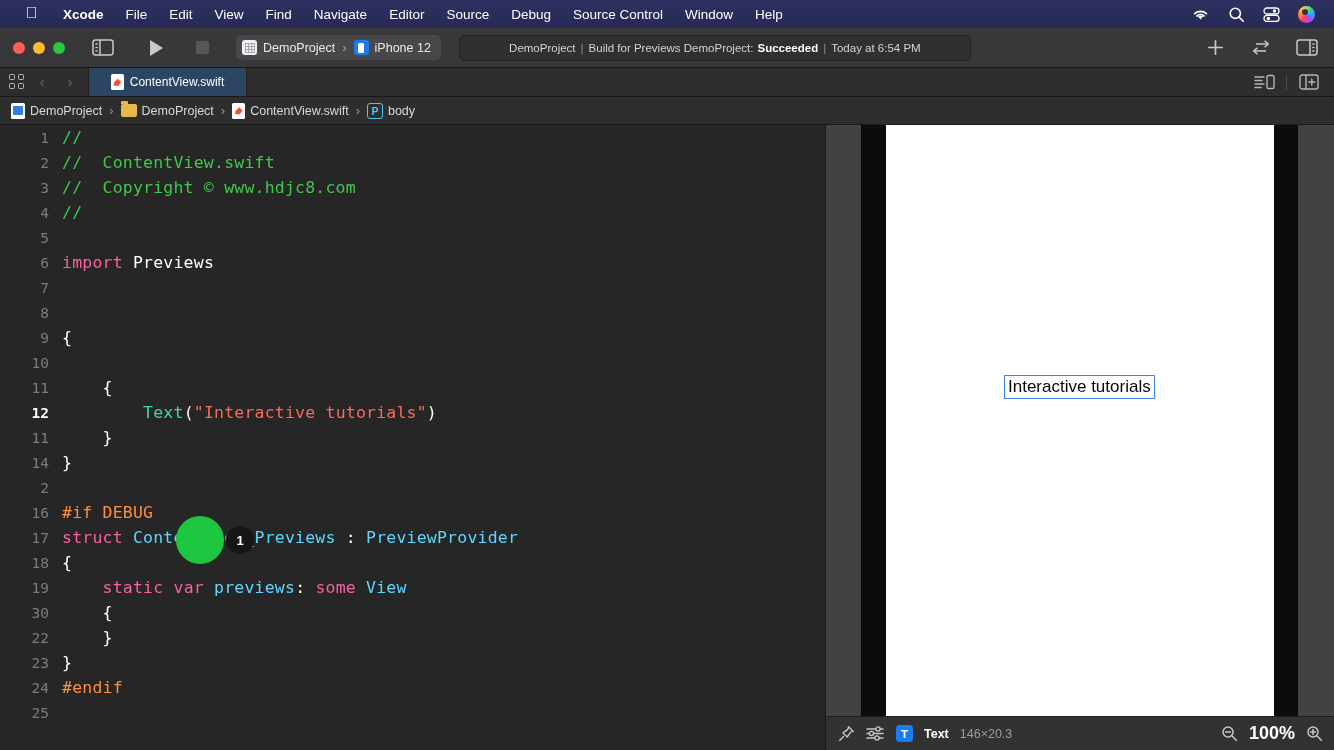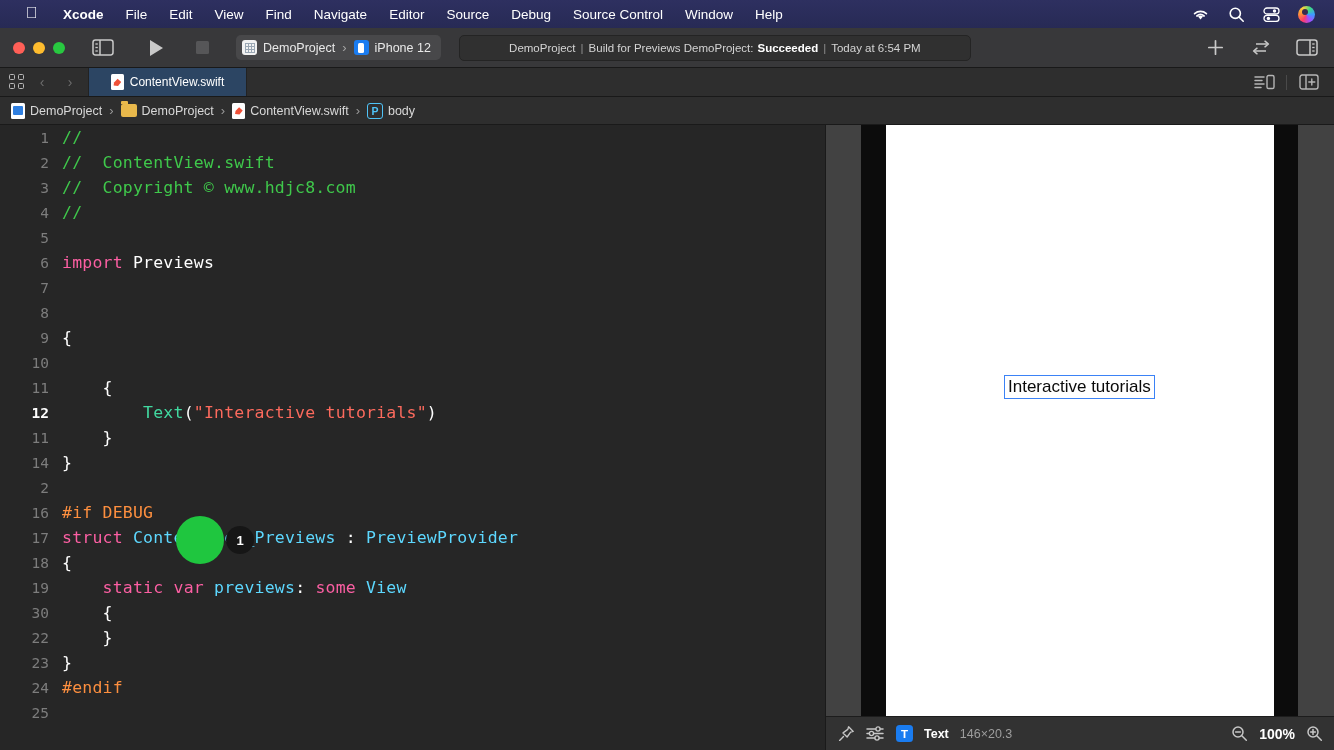--- a/index.html
+++ b/index.html
@@ -244,21 +244,21 @@
     color: #d6d6d6; font-size: 12.5px; gap: 11px;
   }
   .t-badge {
     width: 17px; height: 17px; border-radius: 3.5px; background: #1a7cf0;
     color: #fff; font-size: 11.5px; font-weight: bold;
     display: flex; align-items: center; justify-content: center; flex: none;
   }
   .cb-name { color: #ffffff; font-weight: bold; }
   .cb-size { color: #9d9d9d; text-align: center; }
   .cb-right { margin-left: auto; display: flex; align-items: center; gap: 11px; }
-  .zoom-pct { color: #ffffff; font-weight: bold; font-size: 14px; }
+  .zoom-pct { color: #ffffff; font-weight: bold; font-size: 18px; }
   svg { display: block; }
 </style>
 </head>
 <body>
 
 <div id="app">
 
   <div class="menubar">
     <div class="apple"></div>
     <div class="mi bold">Xcode</div>

